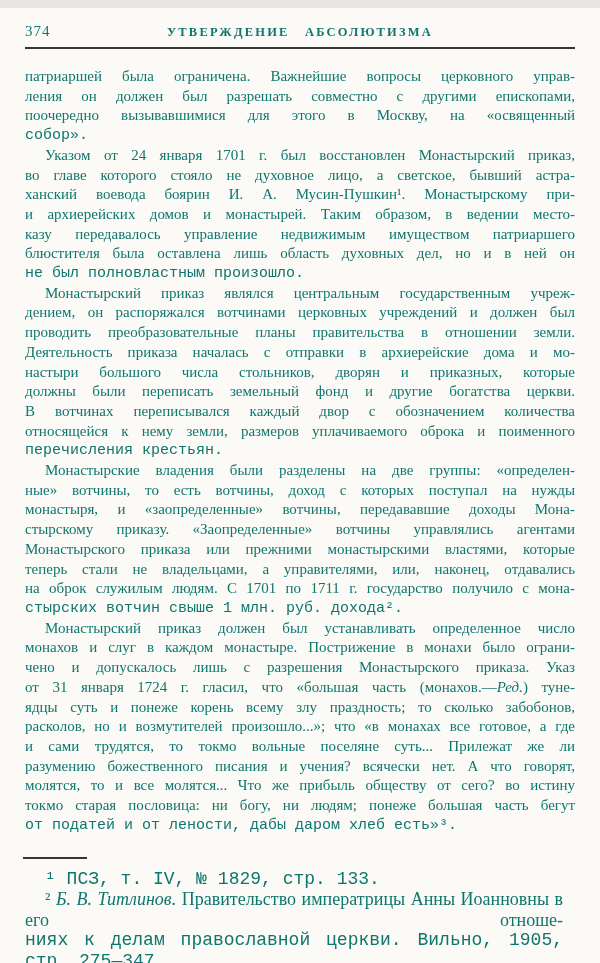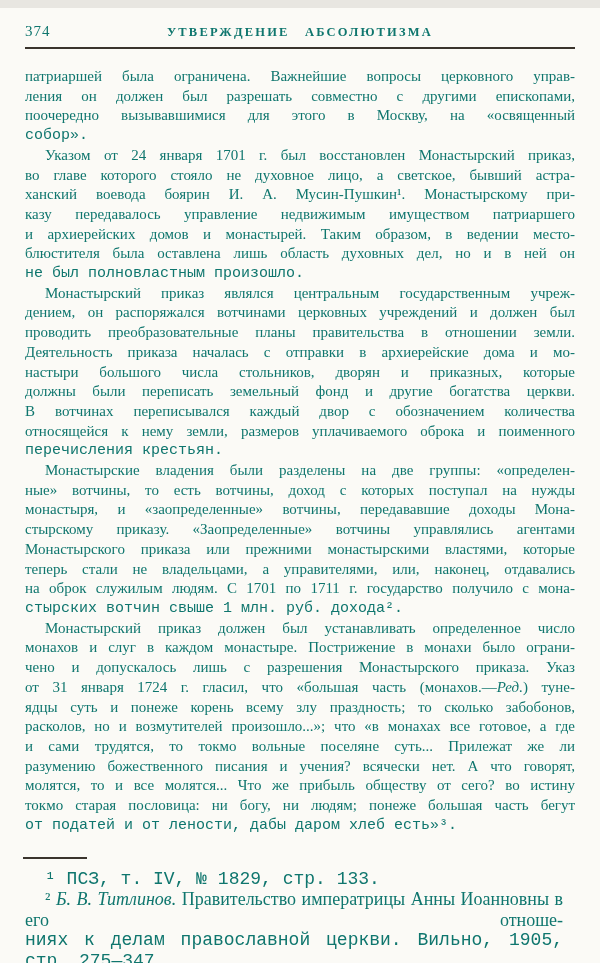--- a/index.html
+++ b/index.html
@@ -98,22 +98,22 @@
       <div>
         <div class="line"><span>патриаршей была ограничена. Важнейшие вопросы церковного управ-</span></div>
         <div class="line"><span>ления он должен был разрешать совместно с другими епископами,</span></div>
         <div class="line"><span>поочередно вызывавшимися для этого в Москву, на «освященный</span></div>
         <div class="line last"><span>собор».</span></div>
       </div>
       <div>
         <div class="line indent"><span>Указом от 24 января 1701 г. был восстановлен Монастырский приказ,</span></div>
         <div class="line"><span>во главе которого стояло не духовное лицо, а светское, бывший астра-</span></div>
         <div class="line"><span>ханский воевода боярин И. А. Мусин-Пушкин¹. Монастырскому при-</span></div>
+        <div class="line"><span>и архиерейских домов и монастырей. Таким образом, в ведении место-</span></div>
         <div class="line"><span>казу передавалось управление недвижимым имуществом патриаршего</span></div>
-        <div class="line"><span>и архиерейских домов и монастырей. Таким образом, в ведении место-</span></div>
         <div class="line"><span>блюстителя была оставлена лишь область духовных дел, но и в ней он</span></div>
         <div class="line last"><span>не был полновластным произошло.</span></div>
       </div>
       <div>
         <div class="line indent"><span>Монастырский приказ являлся центральным государственным учреж-</span></div>
         <div class="line"><span>дением, он распоряжался вотчинами церковных учреждений и должен был</span></div>
         <div class="line"><span>проводить преобразовательные планы правительства в отношении земли.</span></div>
         <div class="line"><span>Деятельность приказа началась с отправки в архиерейские дома и мо-</span></div>
         <div class="line"><span>настыри большого числа стольников, дворян и приказных, которые</span></div>
         <div class="line"><span>должны были переписать земельный фонд и другие богатства церкви.</span></div>

